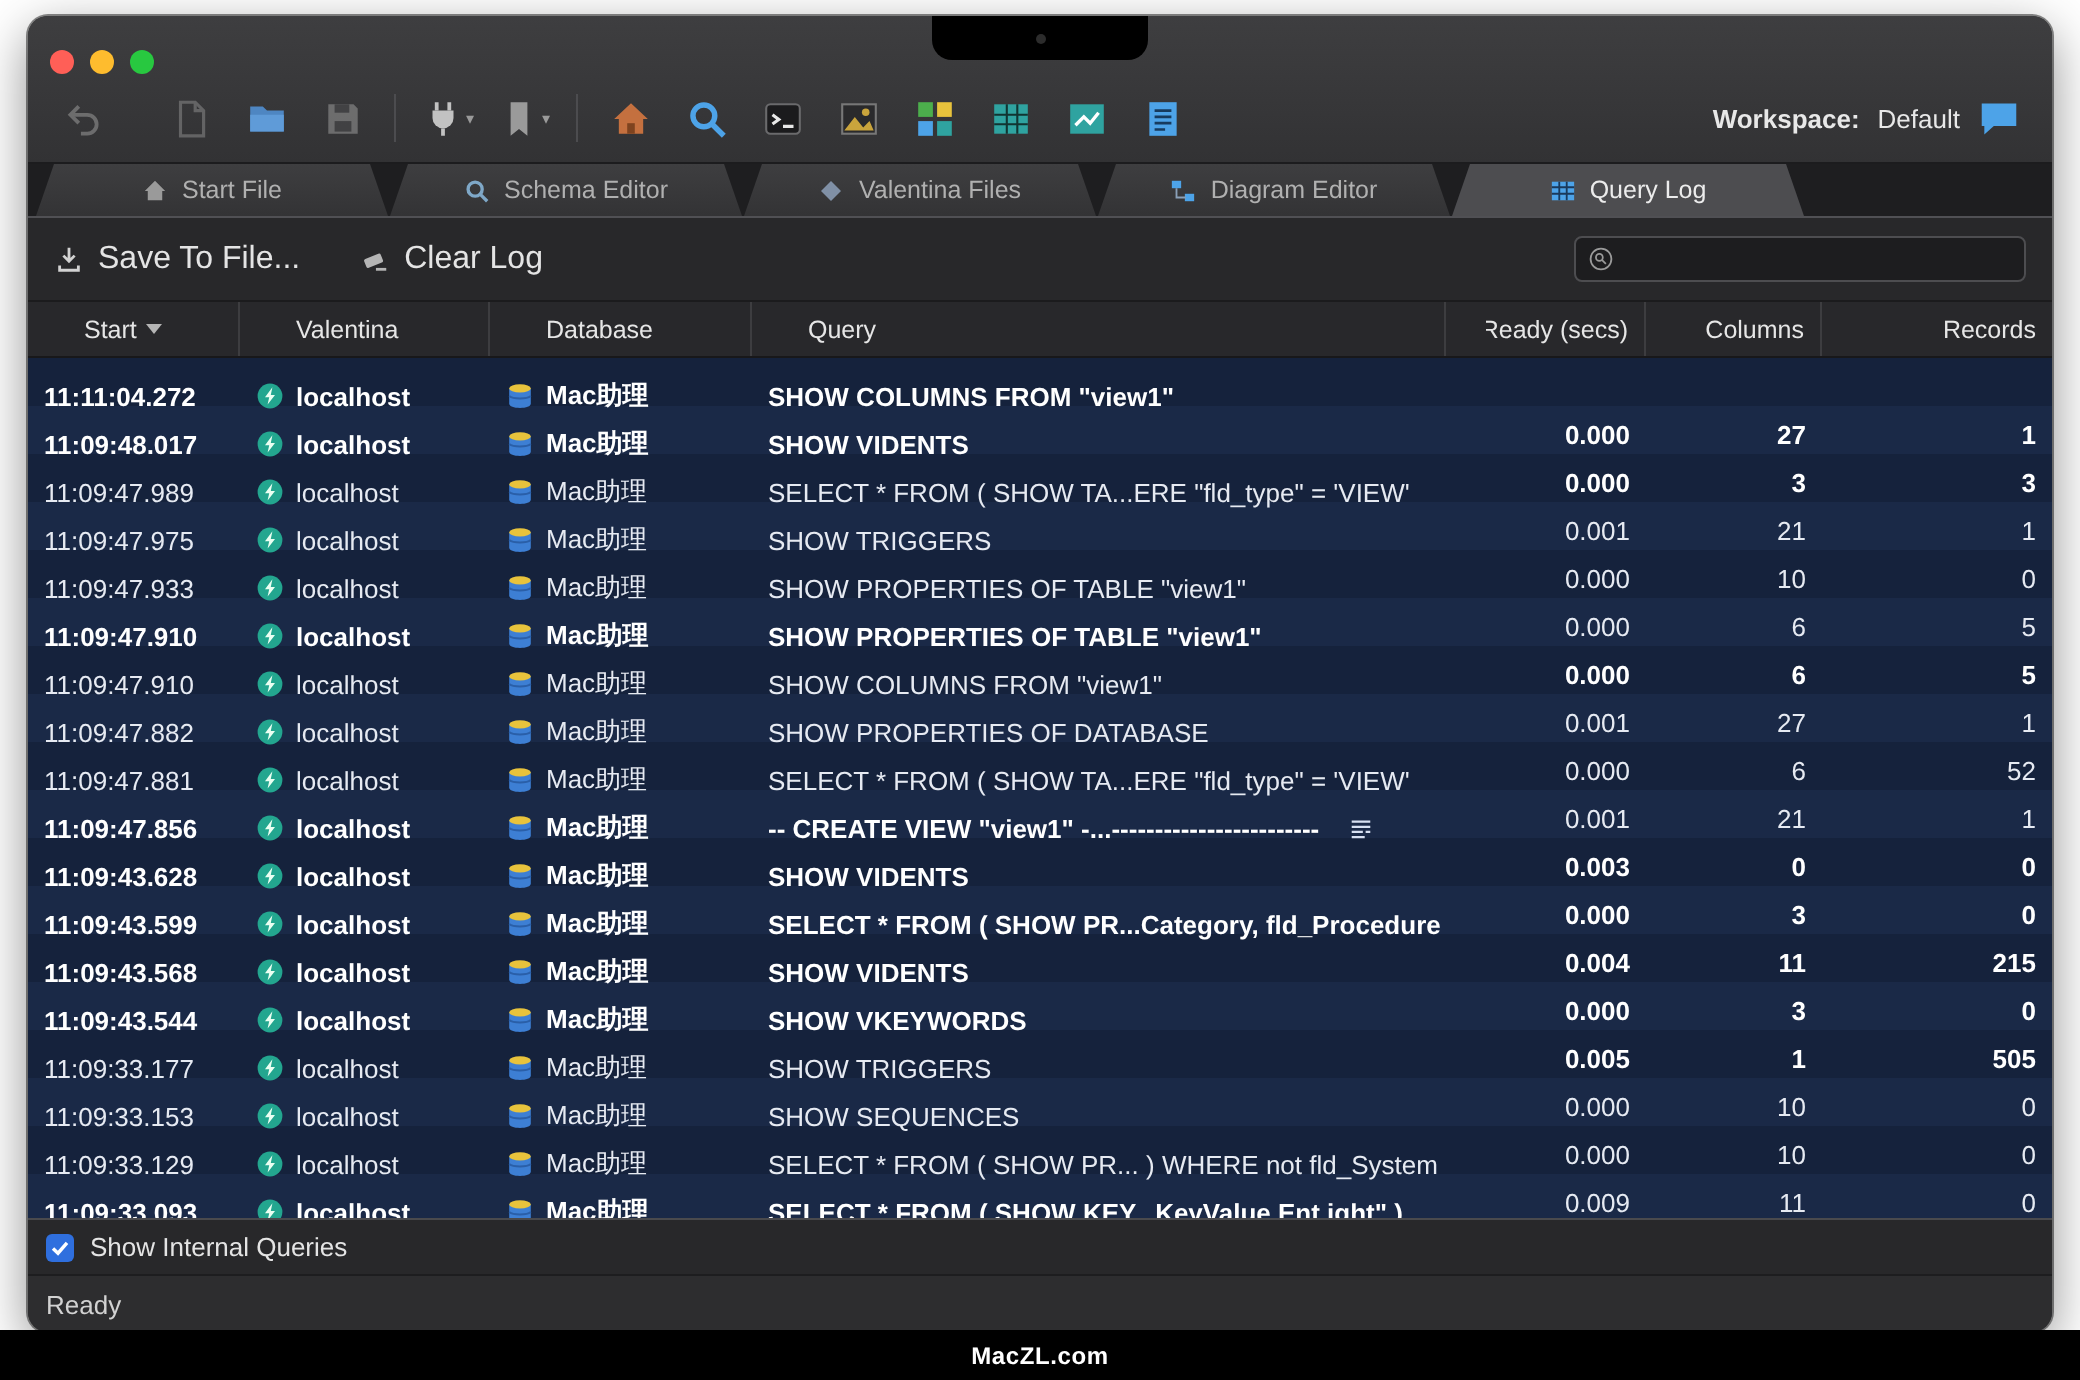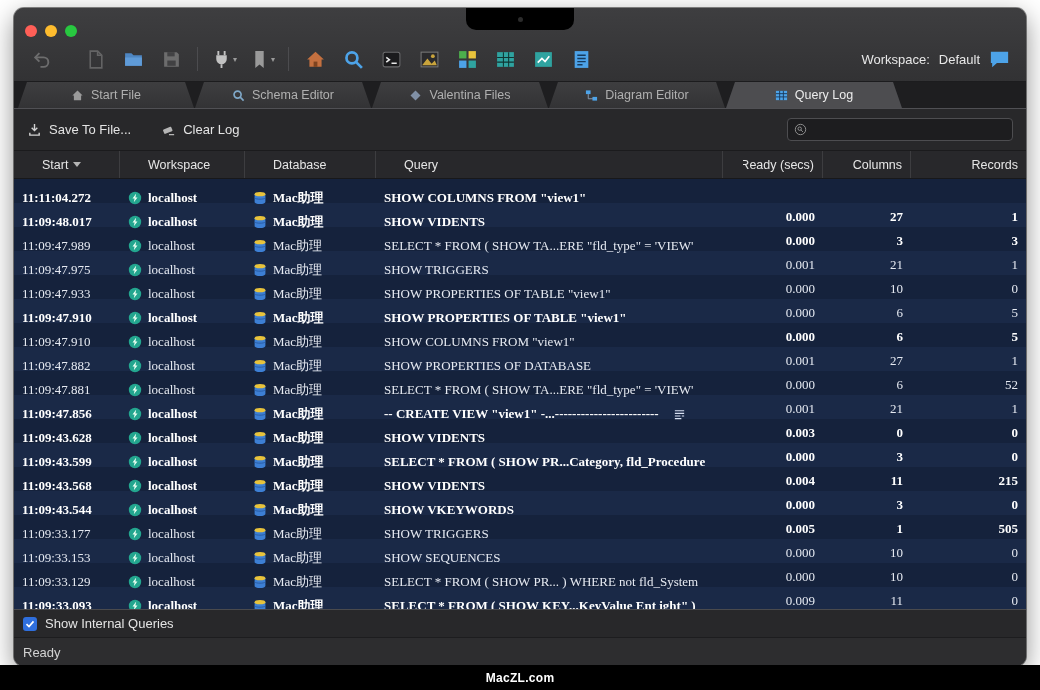--- a/index.html
+++ b/index.html
@@ -28,21 +28,21 @@
   .tl.red{background:#ff5f57;} .tl.yellow{background:#febc2e;} .tl.green{background:#28c840;}
 
   .toolbar { position:absolute; left:8px; right:16px; bottom:5px; height:34px; display:flex; align-items:center; }
   .tbtn { width:38px; height:30px; display:flex; align-items:center; justify-content:center; flex:none; }
   .tbtn svg { width:21px; height:21px; }
   .tbtn.dim { opacity:.55; }
   .sep { width:1px; height:24px; background:#4c4c4f; margin:0 7px; flex:none; }
   .gap { width:16px; flex:none; }
   .caret { font-size:8px; color:#9a9a9a; margin-left:1px; }
   .workspace { margin-left:auto; display:flex; align-items:center; gap:9px; color:#e8e8e8; font-size:13px; }
-  .ws-label { font-weight:normal; }
+  .ws-label { font-weight:bold; }
   .chat svg { width:21px; height:19px; display:block; }
 
   
   .tabbar {
     flex:none; height:27px; background:#1e1e20;
     display:flex; align-items:flex-end; padding-left:4px;
     border-bottom:1px solid #505054;
   }
   .tab {
     height:26px; width:176px; margin-right:1px; flex:none;
@@ -54,42 +54,42 @@
   }
   .tab.active { background:#4d4d50; color:#ececec; }
   .ticon { display:flex; } .ticon svg { width:13px; height:13px; }
 
   
   .logbar {
     flex:none; height:42px; background:#28282a;
     display:flex; align-items:center; padding:0 13px; gap:30px;
     border-bottom:1px solid #1b1b1d;
   }
-  .tool-btn { display:flex; align-items:center; gap:7px; color:#e4e4e4; font-size:13px; }
+  .tool-btn { display:flex; align-items:center; gap:7px; color:#e4e4e4; font-size:16px; }
   .tool-btn svg { width:15px; height:15px; }
   .searchbox {
     margin-left:auto; width:226px; height:23px;
     background:#1d1d1f; border:1px solid #4d4d50; border-radius:4px;
     display:flex; align-items:center; padding:0 6px; gap:6px;
   }
   .searchbox svg { width:13px; height:13px; flex:none; }
   .searchbox input { flex:1; min-width:0; background:transparent; border:none; outline:none; color:#ddd; font-size:12px; font-family:"Liberation Sans",sans-serif; }
 
   
   .grid7 { display:grid; grid-template-columns:106px 125px 131px 347px 100px 88px 1fr; }
   .thead {
     flex:none; height:28px; background:#28282b; color:#e6e6e6; font-size:12.5px;
     align-items:stretch; border-bottom:1px solid #18181a;
   }
   .hc { display:flex; align-items:center; padding:0 8px; border-right:1px solid #3d3d40; overflow:hidden; white-space:nowrap;margin-left:20px; }
   .hc.r { justify-content:flex-end; }
   .hc:last-child { border-right:none; }
   .scaret { margin-left:5px; width:0; height:0; border:4px solid transparent; border-top:5px solid #b5b5b5; transform:translateY(2px); }
 
-  .tbody { flex:1 1 auto; background:#ef4444; overflow:hidden;font-family:Liberation Serif, serif; }
+  .tbody { flex:1 1 auto; background:#ef4444; overflow:hidden; }
   .trow { height:24px; align-items:center; color:#e6eaf2; font-size:13px; cursor:default; }
   .trow.even { background:#15223c; }
   .trow.odd  { background:#1a2947; }
   .trow.bold { font-weight:bold; color:#ffffff; }
   .c { padding:0 8px; white-space:nowrap; overflow:hidden; display:flex; align-items:center; gap:6px; height:100%; }
   .c.num { justify-content:flex-end;margin-top:38px; }
   .rowicon { display:flex; flex:none; } .rowicon svg { width:14px; height:14px; }
   .qicon { display:flex; margin-left:8px; flex:none; }
 
   
@@ -310,21 +310,21 @@
       <input placeholder="" style="">
     </div>
   </div>
 
   <div class="thead grid7">
     <div class="hc">
         <span>Start</span>
         <span class="scaret"></span>
       </div>
     <div class="hc">
-        <span>Workspace</span>
+        <span>Valentina</span>
       </div>
     <div class="hc">
         <span>Database</span>
       </div>
     <div class="hc">
         <span>Query</span>
       </div>
     <div class="hc r">
         <span>Ready (secs)</span>
       </div>

